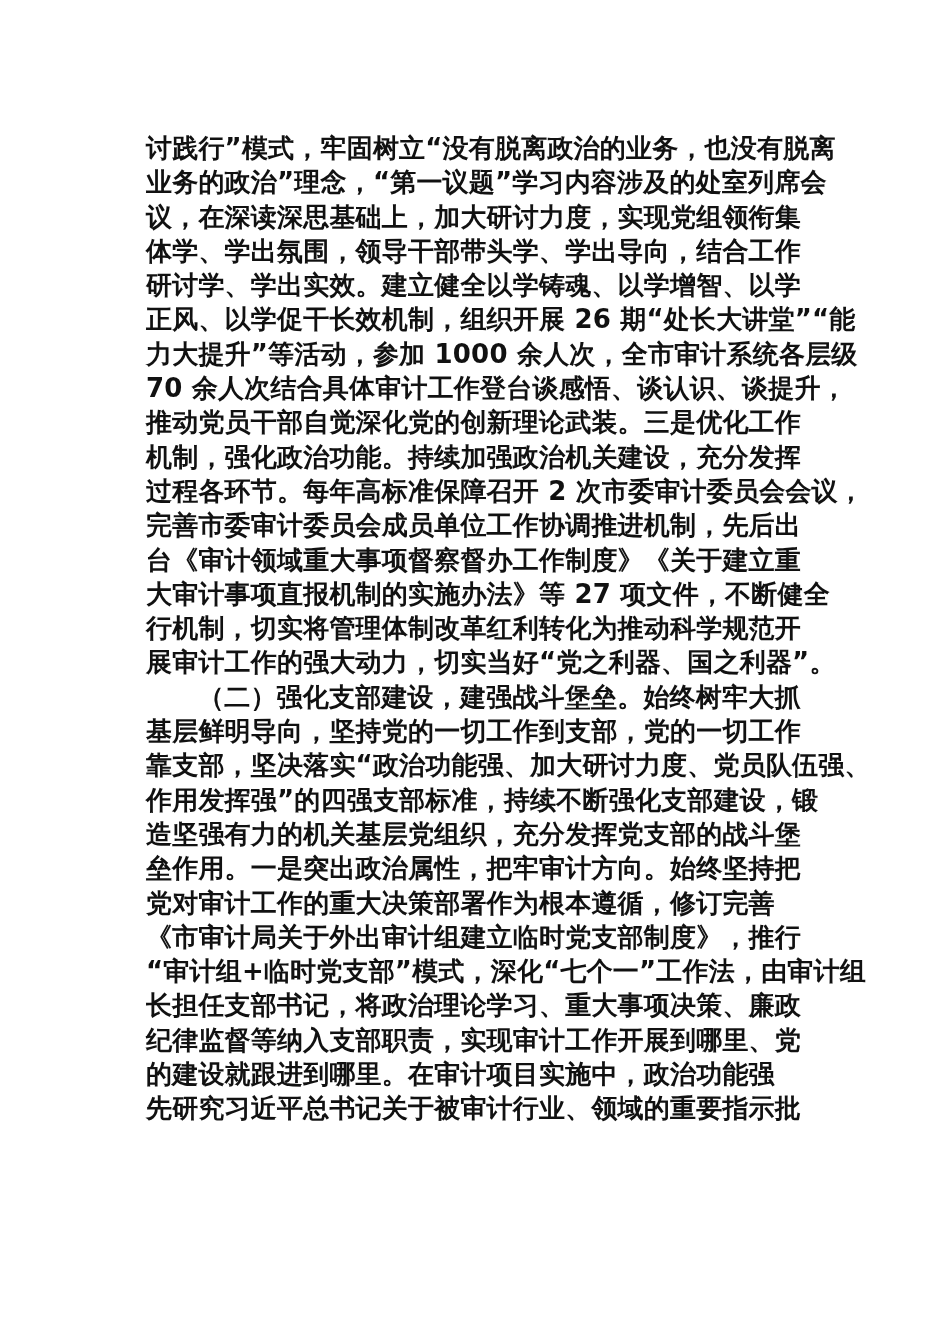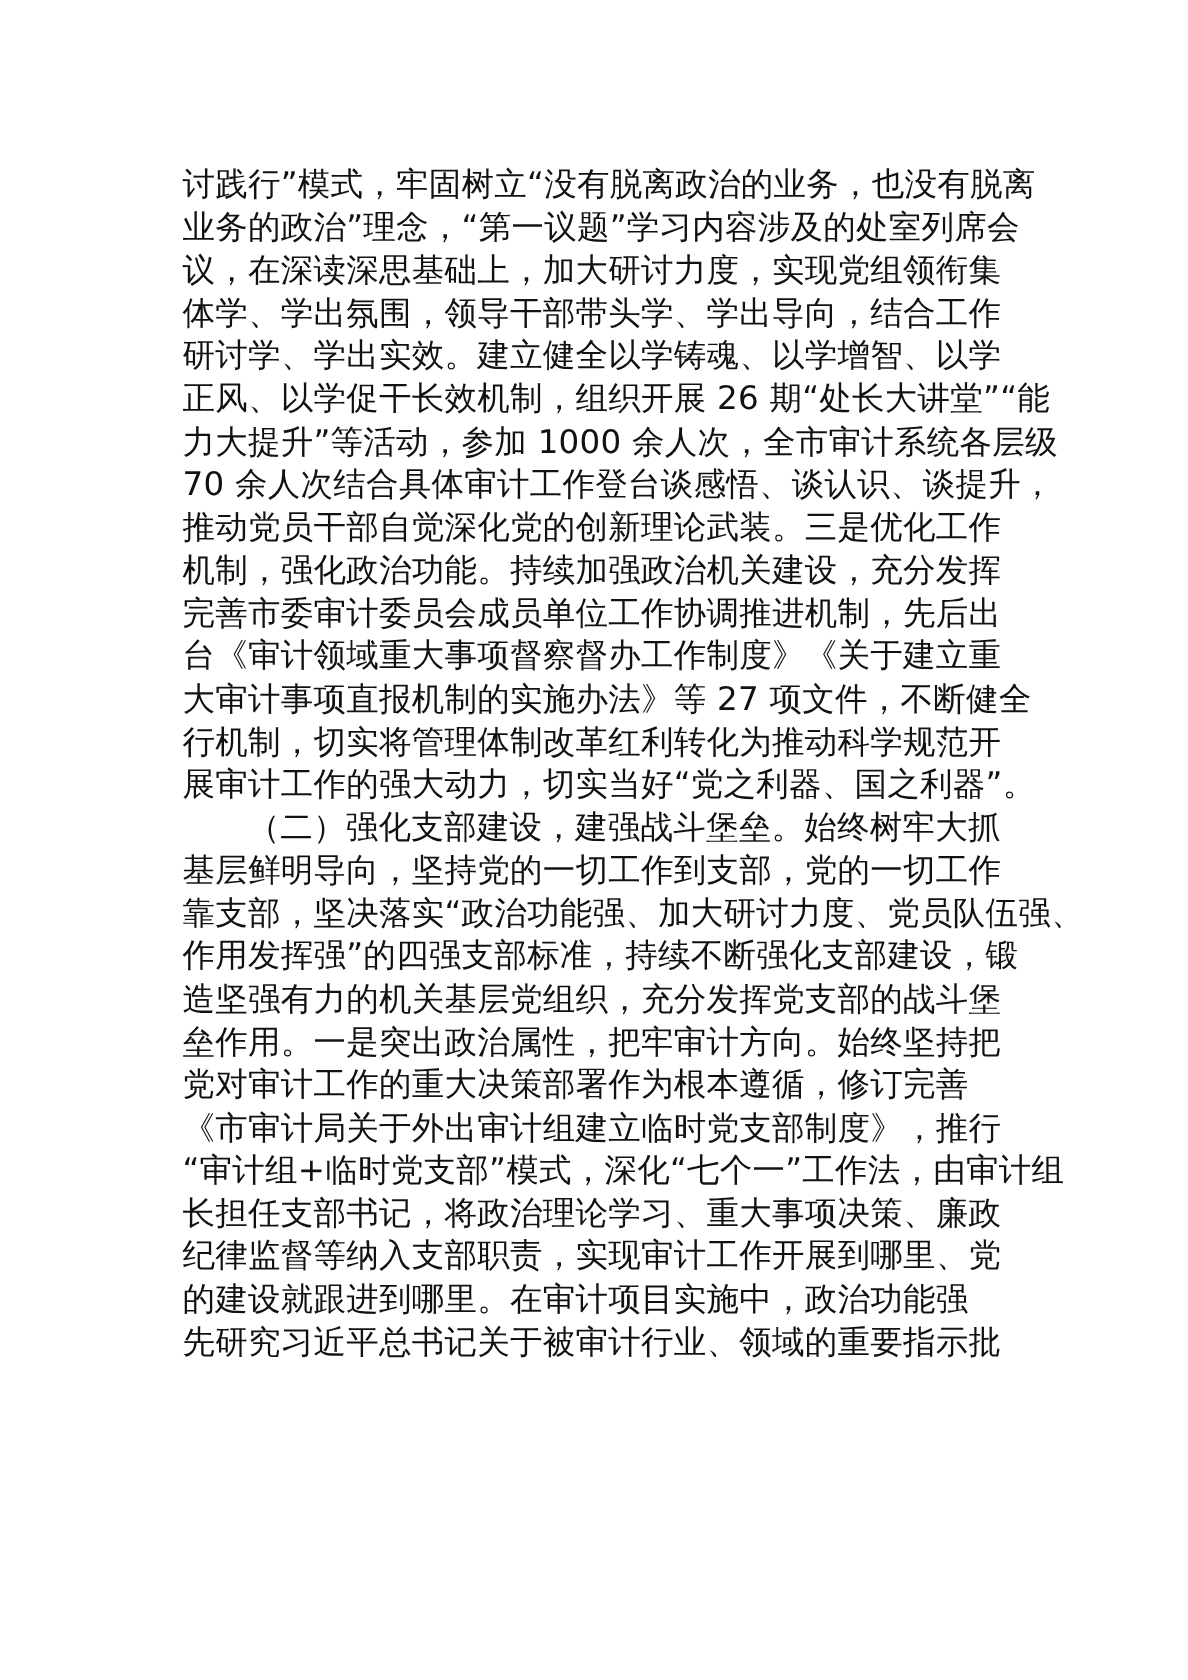--- a/index.html
+++ b/index.html
@@ -28,40 +28,42 @@
       width: 700px;
     }
     .line {
       height: 34.3px;
       line-height: 34.3px;
       font-family: "DejaVu Sans", sans-serif;
       font-size: 26px;
       color: #111111;
       white-space: nowrap;
       letter-spacing: 0.2px;
+      font-weight: bold;
     }
     .line.indent {
       padding-left: 52px;
     }
   </style>
 </head>
 <body>
 
 <div class="page">
   <div class="text-block">
     <div class="line">讨践行”模式，牢固树立“没有脱离政治的业务，也没有脱离</div>
     <div class="line">业务的政治”理念，“第一议题”学习内容涉及的处室列席会</div>
     <div class="line">议，在深读深思基础上，加大研讨力度，实现党组领衔集</div>
     <div class="line">体学、学出氛围，领导干部带头学、学出导向，结合工作</div>
     <div class="line">研讨学、学出实效。建立健全以学铸魂、以学增智、以学</div>
     <div class="line">正风、以学促干长效机制，组织开展 26 期“处长大讲堂”“能</div>
     <div class="line">力大提升”等活动，参加 1000 余人次，全市审计系统各层级</div>
     <div class="line">70 余人次结合具体审计工作登台谈感悟、谈认识、谈提升，</div>
     <div class="line">推动党员干部自觉深化党的创新理论武装。三是优化工作</div>
     <div class="line">机制，强化政治功能。持续加强政治机关建设，充分发挥</div>
+    <div class="line">过程各环节。每年高标准保障召开 2 次市委审计委员会会议，</div>
     <div class="line">完善市委审计委员会成员单位工作协调推进机制，先后出</div>
     <div class="line">台《审计领域重大事项督察督办工作制度》《关于建立重</div>
     <div class="line">大审计事项直报机制的实施办法》等 27 项文件，不断健全</div>
     <div class="line">行机制，切实将管理体制改革红利转化为推动科学规范开</div>
     <div class="line">展审计工作的强大动力，切实当好“党之利器、国之利器”。</div>
     <div class="line indent">（二）强化支部建设，建强战斗堡垒。始终树牢大抓</div>
     <div class="line">基层鲜明导向，坚持党的一切工作到支部，党的一切工作</div>
     <div class="line">靠支部，坚决落实“政治功能强、加大研讨力度、党员队伍强、</div>
     <div class="line">作用发挥强”的四强支部标准，持续不断强化支部建设，锻</div>
     <div class="line">造坚强有力的机关基层党组织，充分发挥党支部的战斗堡</div>

